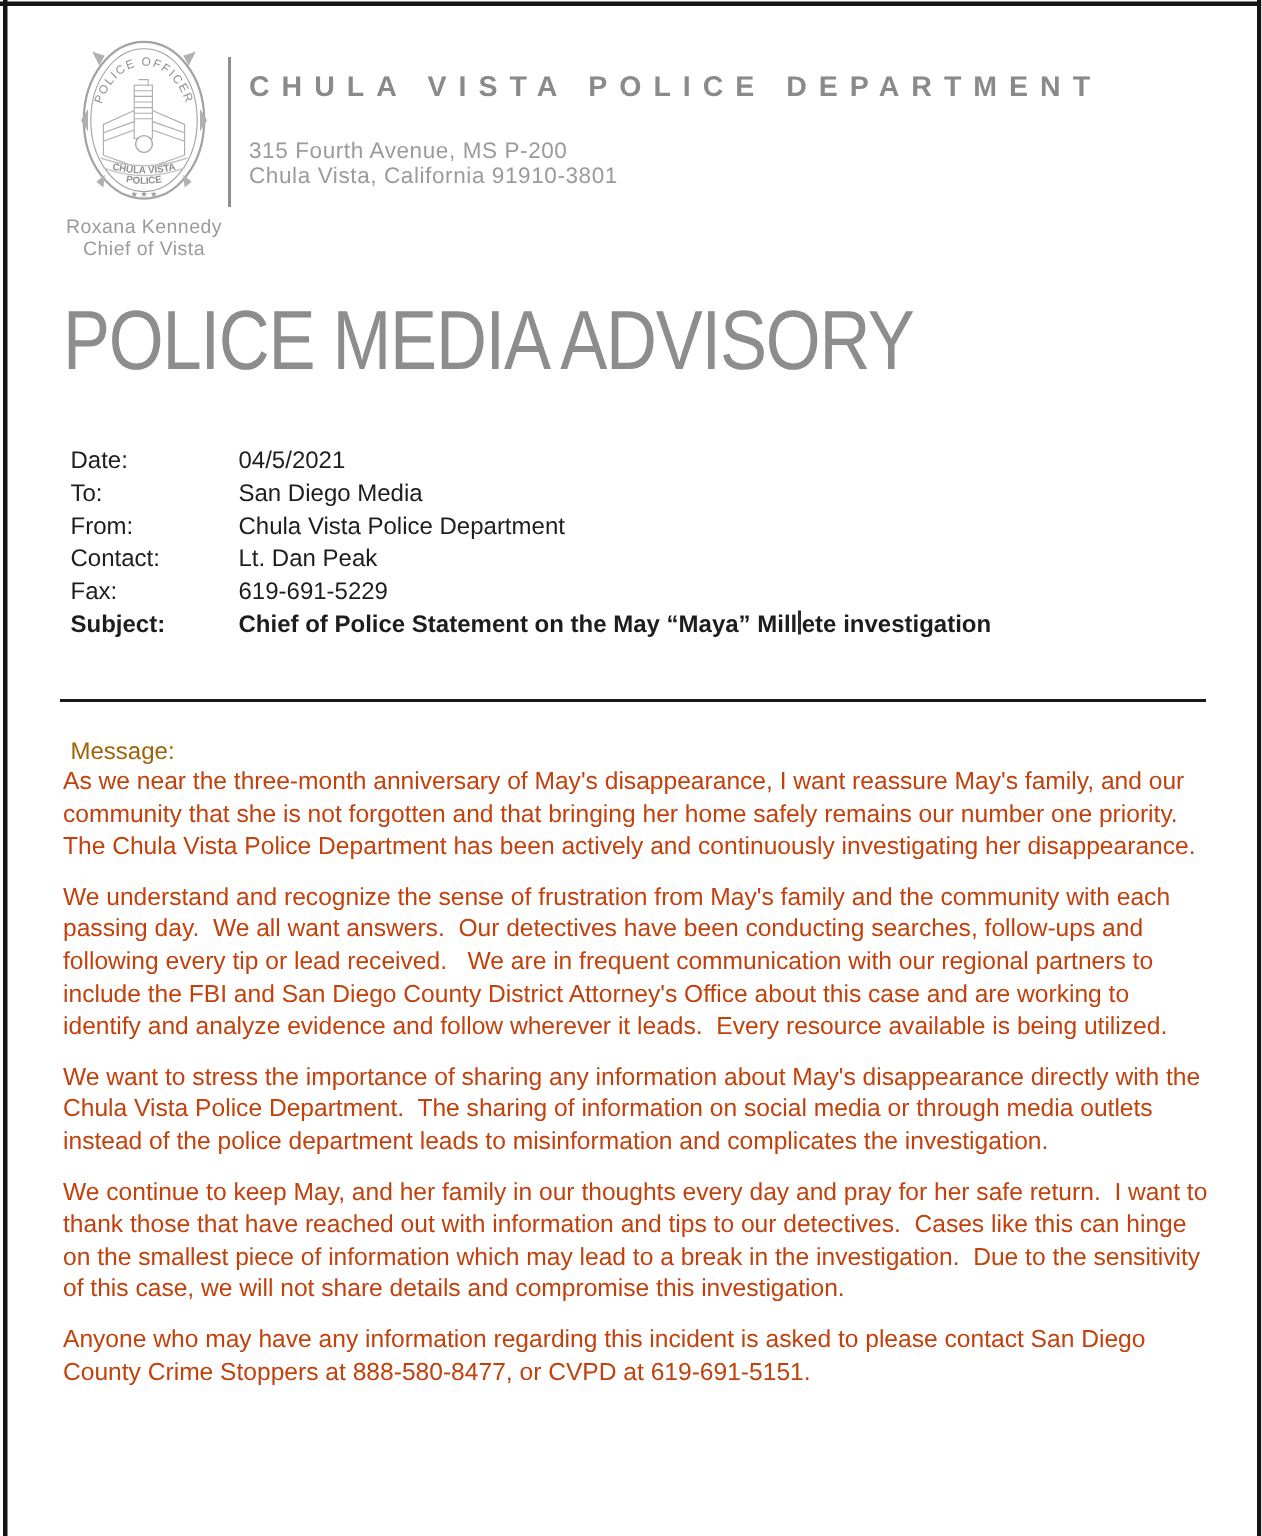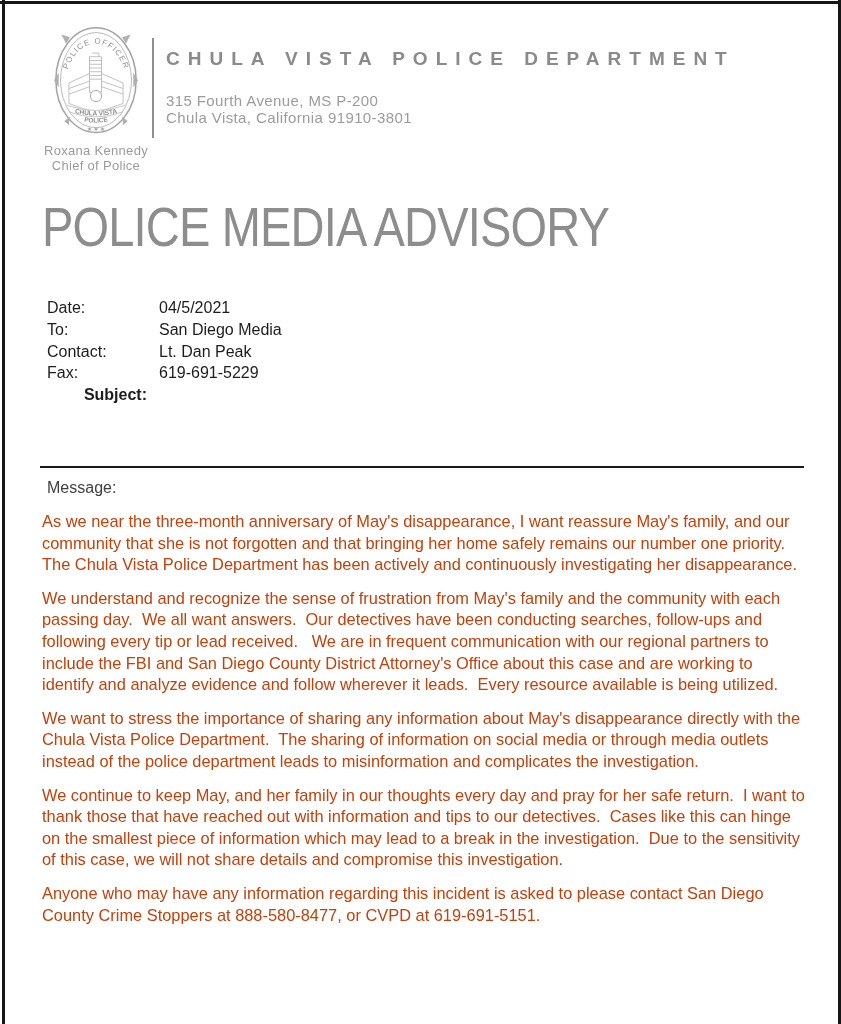--- a/index.html
+++ b/index.html
@@ -39,29 +39,29 @@
     position: absolute; left: 42px; top: 194px;
     font-size: 56px; font-weight: normal; color: #8d8d8d;
     letter-spacing: -1px; white-space: nowrap; margin: 0;
     transform: scaleX(0.84); transform-origin: 0 0;
   }
 
   
   .fields { position: absolute; left: 47px; top: 297px; width: 760px; }
   .field-row { display: flex; font-size: 16px; line-height: 21.8px; color: #1d1d1d; gap: 12px; }
   .field-label { width: 100px; flex-shrink: 0; }
-  .subject-row { font-weight: bold; text-align: right; }
+  .subject-row { font-weight: bold; }
   .caret {
     display: inline-block; width: 2px; height: 16px;
     background: #2b2b2b; vertical-align: -2px; margin: 0 0.5px;
   }
 
   .rule { position: absolute; left: 40px; top: 466px; width: 764px; height: 2px; background: #1a1a1a; }
 
-  .message-row { position: absolute; left: 47px; top: 479px; display: flex; font-size: 16px; color: #404040; }
+  .message-row { position: absolute; left: 47px; top: 493px; display: flex; font-size: 16px; color: #a16207; }
   .message-row .field-label { width: 100px; flex-shrink: 0; }
 
   
   .body-text { position: absolute; left: 42px; top: 511px; width: 766px; }
   .body-text p {
     margin: 0 0 12px 0;
     font-size: 16.4px; line-height: 21.6px; color: #c2410c;
     white-space: pre-wrap;
   }
 </style>
@@ -107,21 +107,21 @@
       <text font-size="7" font-weight="bold" fill="#8f8f8f" font-family="Liberation Sans, sans-serif">
         <textPath href="#badge-arc-banner1" startOffset="50%" text-anchor="middle">CHULA VISTA</textPath>
       </text>
       <path id="badge-arc-banner2" d="M24,101 Q45,108 66,101" fill="none"></path>
       <text font-size="7" font-weight="bold" fill="#8f8f8f" font-family="Liberation Sans, sans-serif">
         <textPath href="#badge-arc-banner2" startOffset="50%" text-anchor="middle">POLICE</textPath>
       </text>
       <text x="45" y="114" font-size="6" fill="#9a9a9a" text-anchor="middle">★ ★ ★</text>
     </svg>
     <div class="officer-name">Roxana Kennedy</div>
-    <div class="officer-title">Chief of Police</div>
+    <div class="officer-title">Chief of Vista</div>
   </div>
 
   <div class="header-divider"></div>
 
   <div class="dept-block">
     <div class="dept-name">CHULA VISTA POLICE DEPARTMENT</div>
     <div class="addr addr1">315 Fourth Avenue, MS P-200</div>
     <div class="addr">Chula Vista, California 91910-3801</div>
   </div>
 
@@ -130,29 +130,34 @@
   <div class="fields">
     <div class="field-row">
       <span class="field-label">Date:</span>
       <span class="field-value">04/5/2021</span>
     </div>
     <div class="field-row">
       <span class="field-label">To:</span>
       <span class="field-value">San Diego Media</span>
     </div>
     <div class="field-row">
+      <span class="field-label">From:</span>
+      <span class="field-value">Chula Vista Police Department</span>
+    </div>
+    <div class="field-row">
       <span class="field-label">Contact:</span>
       <span class="field-value">Lt. Dan Peak</span>
     </div>
     <div class="field-row">
       <span class="field-label">Fax:</span>
       <span class="field-value">619-691-5229</span>
     </div>
     <div class="field-row subject-row">
       <span class="field-label">Subject:</span>
+      <span class="field-value"><span>Chief of Police Statement on the May “Maya” Mill</span><span class="caret"></span><span>ete investigation</span></span>
     </div>
   </div>
 
   <div class="rule"></div>
 
   <div class="message-row">
     <span class="field-label">Message:</span>
   </div>
 
   <div class="body-text">

